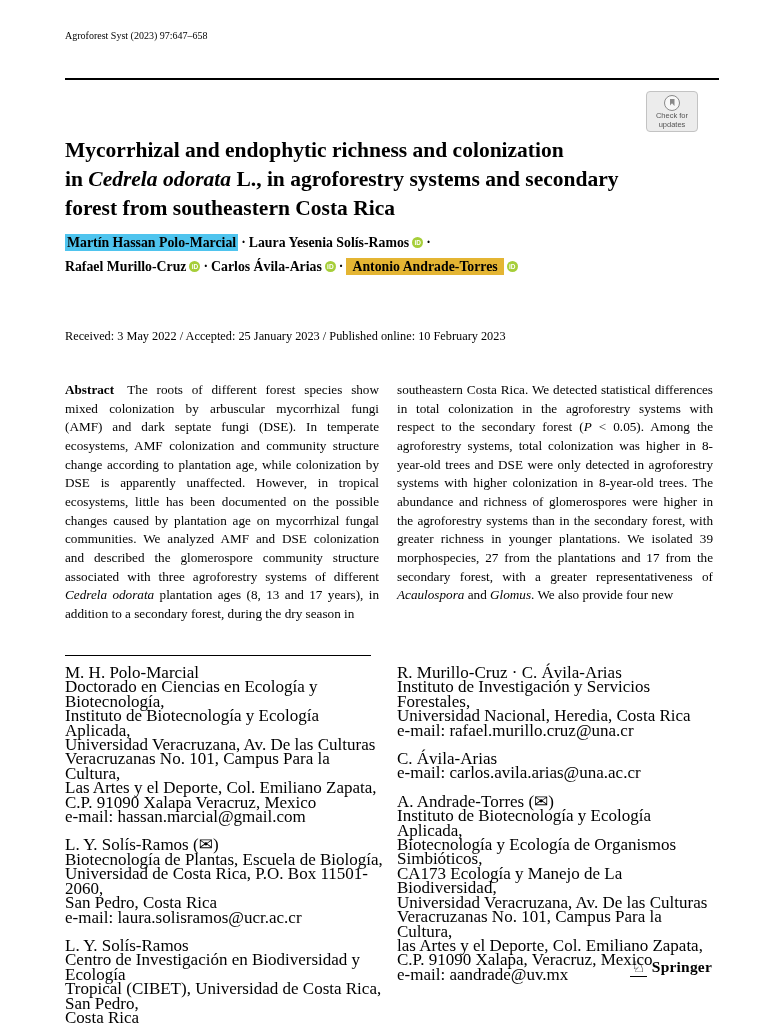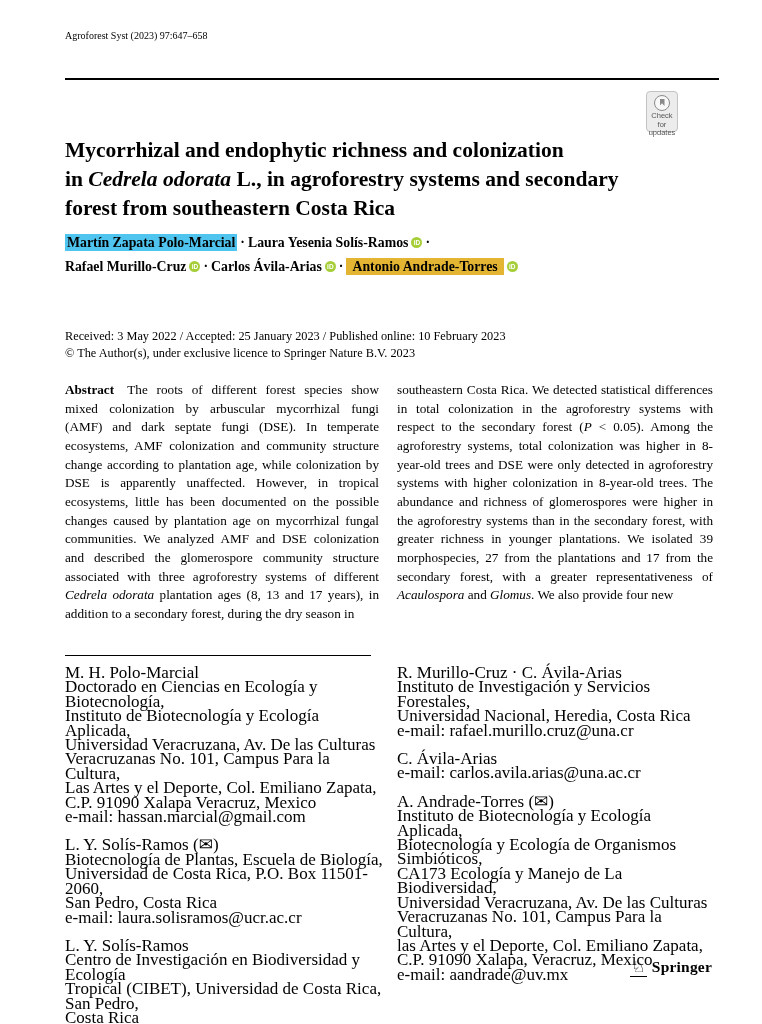--- a/index.html
+++ b/index.html
@@ -5,21 +5,21 @@
   html,body { margin:0; padding:0; background:#ffffff; }
   .page {
     position:relative; width:762px; height:1024px; background:#ffffff;
     font-family:"Liberation Serif","DejaVu Serif",serif; color:#000;
     overflow:hidden;
   }
   .header { position:absolute; left:65px; top:27px; font-size:10px; line-height:17.5px; }
   .rule-top { position:absolute; left:65px; top:78px; width:654px; height:1.5px; background:#000; }
 
   .badge {
-    position:absolute; left:646px; top:91px; width:32px; height:41px;
+    position:absolute; left:646px; top:91px; width:52px; height:41px;
     background:#ececec; border:1px solid #c3c3c3; border-radius:4px;
     text-align:center; cursor:pointer; box-sizing:border-box;
   }
   .badge-circle {
     width:14px; height:14px; border:1.5px solid #8a8a8a; border-radius:50%;
     margin:3px auto 1px; position:relative; background:#f8f8f8;
   }
   .badge-bookmark {
     position:absolute; left:4.5px; top:3px; width:5px; height:7px; background:#8a8a8a;
     clip-path:polygon(0 0,100% 0,100% 100%,50% 62%,0 100%);
@@ -80,30 +80,29 @@
     <div class="badge-text">Check for</div>
     <div class="badge-text">updates</div>
   </div>
 
   <h1 class="title" style="margin:0;"><span>Mycorrhizal and endophytic richness and colonization
 in </span><span style="font-style: italic;">Cedrela odorata</span><span> L., in agroforestry systems and secondary
 forest from southeastern Costa Rica</span></h1>
 
   <div class="authors">
     <div>
-      <span class="hl-blue">Martín Zapata Polo-Marcial</span><span class="sep">·</span><span>Laura Yesenia Solís-Ramos</span><span class="orcid">iD</span><span class="sep">·</span>
+      <span class="hl-blue">Martín Hassan Polo-Marcial</span><span class="sep">·</span><span>Laura Yesenia Solís-Ramos</span><span class="orcid">iD</span><span class="sep">·</span>
     </div>
     <div>
       <span>Rafael Murillo-Cruz</span><span class="orcid">iD</span><span class="sep">·</span><span>Carlos Ávila-Arias</span><span class="orcid">iD</span><span class="sep">·</span><span class="hl-yellow">Antonio Andrade-Torres</span><span class="orcid">iD</span>
     </div>
   </div>
 
   <div class="received">
     <div>Received: 3 May 2022 / Accepted: 25 January 2023 / Published online: 10 February 2023</div>
-    <div>© The Author(s), under exclusive licence to Springer Nature B.V. 2023</div>
   </div>
 
   <div class="abs-col abs-left"><span style="font-weight: bold;">Abstract</span><span> The roots of different forest species show mixed colonization by arbuscular mycorrhizal fungi (AMF) and dark septate fungi (DSE). In temperate ecosystems, AMF colonization and community structure change according to plantation age, while colonization by DSE is apparently unaffected. However, in tropical ecosystems, little has been documented on the possible changes caused by plantation age on mycorrhizal fungal communities. We analyzed AMF and DSE colonization and described the glomerospore community structure associated with three agroforestry systems of different </span><span style="font-style: italic;">Cedrela odorata</span><span> plantation ages (8, 13 and 17 years), in addition to a secondary forest, during the dry season in</span></div>
   <div class="abs-col abs-right"><span>southeastern Costa Rica. We detected statistical differences in total colonization in the agroforestry systems with respect to the secondary forest (</span><span style="font-style: italic;">P</span><span> &lt; 0.05). Among the agroforestry systems, total colonization was higher in 8-year-old trees and DSE were only detected in agroforestry systems with higher colonization in 8-year-old trees. The abundance and richness of glomerospores were higher in the agroforestry systems than in the secondary forest, with greater richness in younger plantations. We isolated 39 morphospecies, 27 from the plantations and 17 from the secondary forest, with a greater representativeness of </span><span style="font-style: italic;">Acaulospora</span><span> and </span><span style="font-style: italic;">Glomus</span><span>. We also provide four new</span></div>
 
   <div class="fn-rule"></div>
 
   <div class="fn-col fn-left">
     <div class="fn-block">M. H. Polo-Marcial
 Doctorado en Ciencias en Ecología y Biotecnología,

